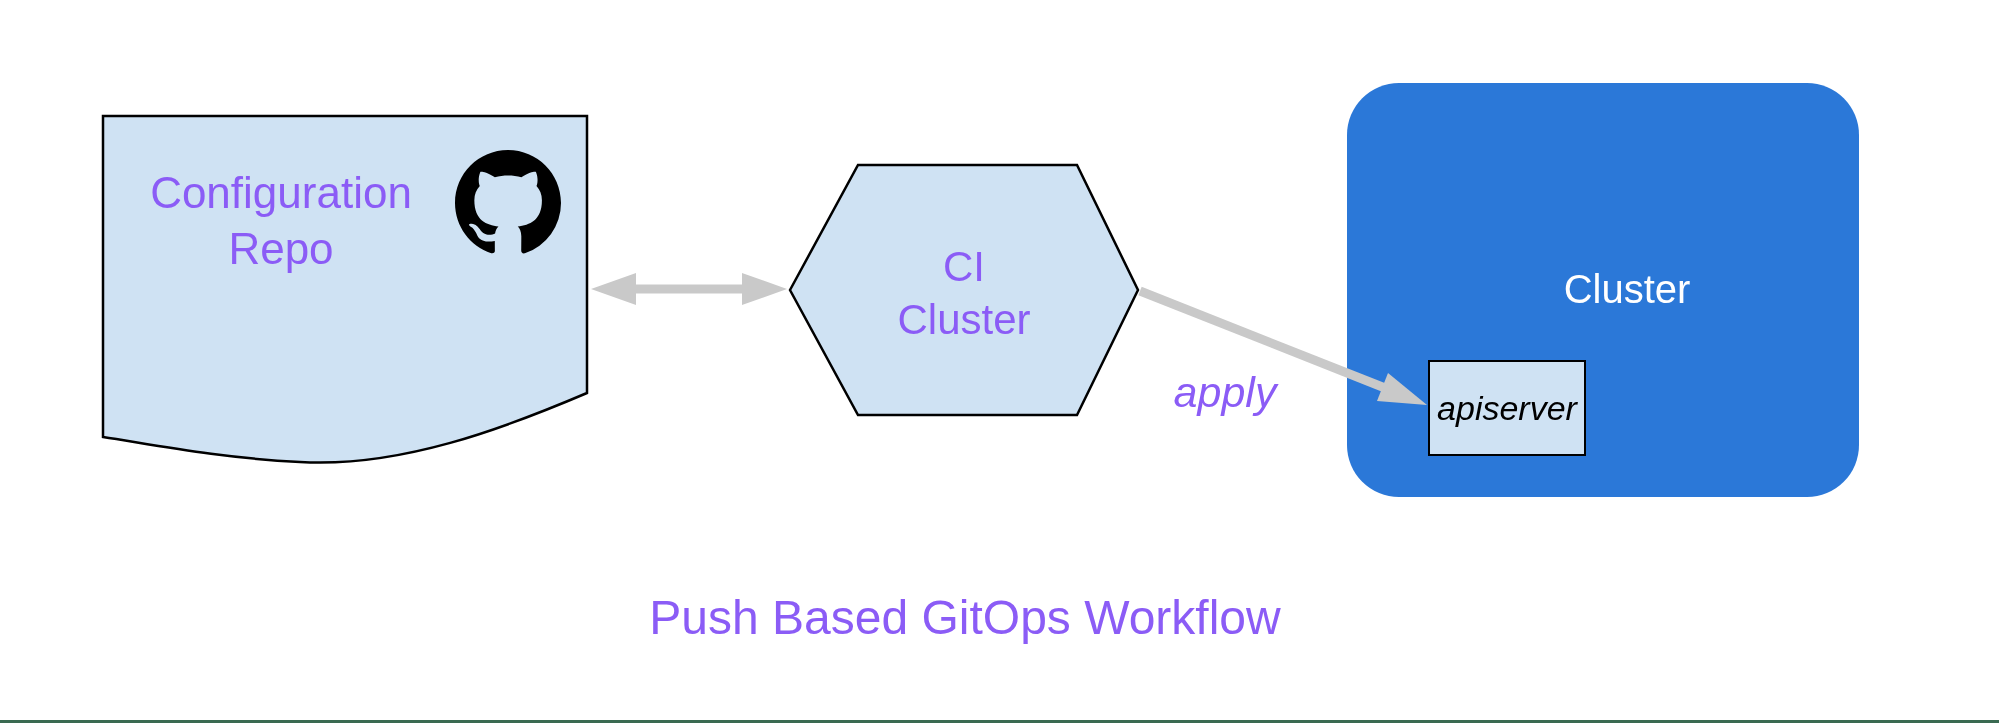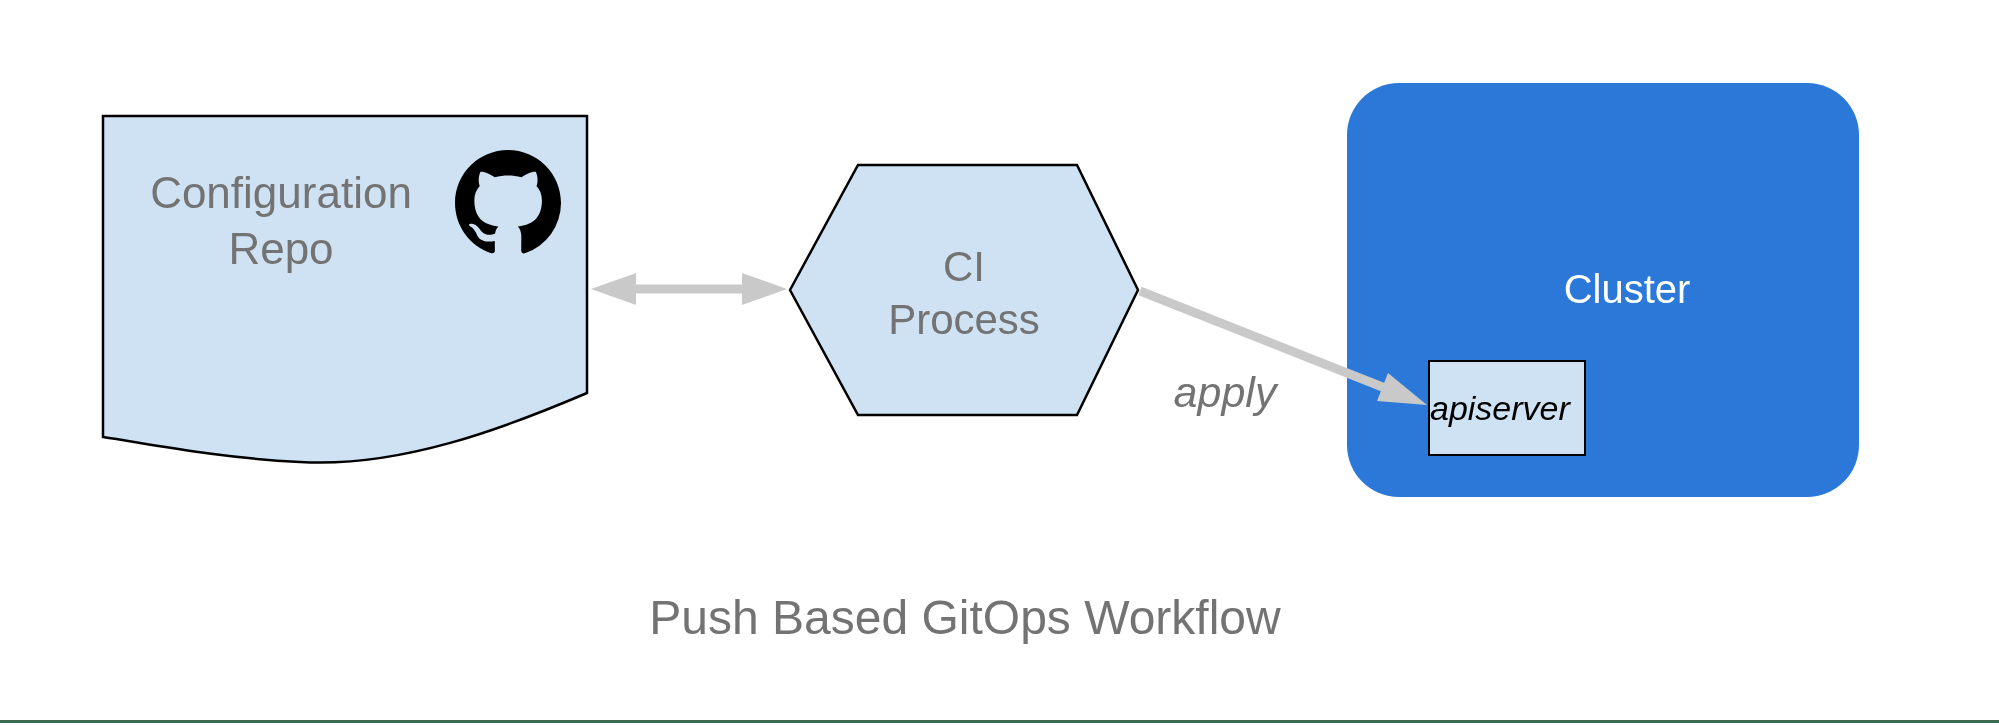--- a/index.html
+++ b/index.html
@@ -14,21 +14,21 @@
   }
   .shapes-layer {
     position: absolute;
     left: 0; top: 0;
     width: 1999px; height: 725px;
   }
   .label {
     position: absolute;
     text-align: center;
     white-space: pre-line;
-    color: #737373;
+    color: #8b5cf6;
   }
   .repo-label {
     left: 103px; top: 165px; width: 356px;
     font-size: 44px; line-height: 56px;
   }
   .github-icon {
     position: absolute;
     left: 455px; top: 150px;
     width: 106px; height: 106px;
   }
@@ -50,21 +50,21 @@
   }
   .apiserver-box {
     position: absolute;
     left: 1428px; top: 360px;
     width: 158px; height: 96px;
     background: #cfe2f3;
     border: 2px solid #000000;
     box-sizing: border-box;
     display: flex;
     align-items: center;
-    justify-content: flex-start;
+    justify-content: center;
     font-size: 34px;
     font-style: italic;
   }
   .apply-label {
     left: 1125px; top: 368px; width: 200px;
     font-size: 43px; line-height: 48px;
     font-style: italic;
   }
   .caption {
     left: 465px; top: 592px; width: 1000px;
@@ -101,21 +101,21 @@
   </svg>
 
   <div class="label repo-label">Configuration
 Repo</div>
 
   <svg class="github-icon" viewBox="0 0 16 16" aria-hidden="true">
     <path fill="#000000" d="M8 0C3.58 0 0 3.58 0 8c0 3.54 2.29 6.53 5.47 7.59.4.07.55-.17.55-.38 0-.19-.01-.82-.01-1.49-2.01.37-2.53-.49-2.69-.94-.09-.23-.48-.94-.82-1.13-.28-.15-.68-.52-.01-.53.63-.01 1.08.58 1.23.82.72 1.21 1.87.87 2.33.66.07-.52.28-.87.51-1.07-1.78-.2-3.64-.89-3.64-3.95 0-.87.31-1.59.82-2.15-.08-.2-.36-1.02.08-2.12 0 0 .67-.21 2.2.82.64-.18 1.32-.27 2-.27s1.36.09 2 .27c1.53-1.04 2.2-.82 2.2-.82.44 1.1.16 1.92.08 2.12.51.56.82 1.27.82 2.15 0 3.07-1.87 3.75-3.65 3.95.29.25.54.73.54 1.48 0 1.07-.01 1.93-.01 2.2 0 .21.15.46.55.38A8.01 8.01 0 0 0 16 8c0-4.42-3.58-8-8-8z"></path>
   </svg>
 
   <div class="label ci-label">CI
-Process</div>
+Cluster</div>
 
   <div class="label cluster-label">Cluster</div>
 
   <div class="apiserver-box">
     <span>apiserver</span>
   </div>
 
   <div class="label caption">Push Based GitOps Workflow</div>
 
   <div class="label apply-label">apply</div>

